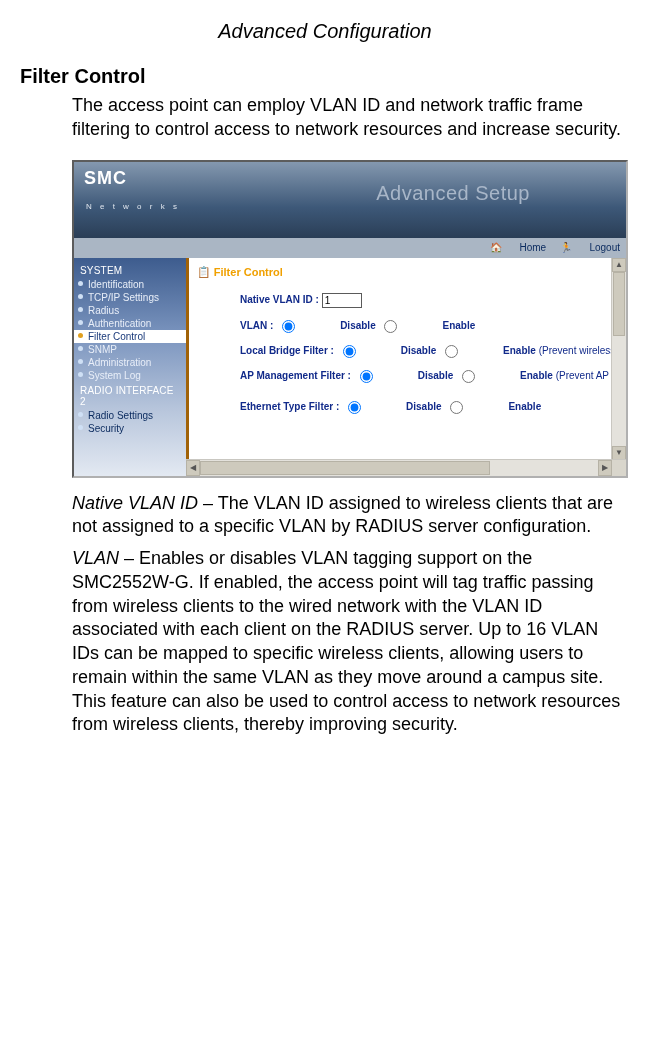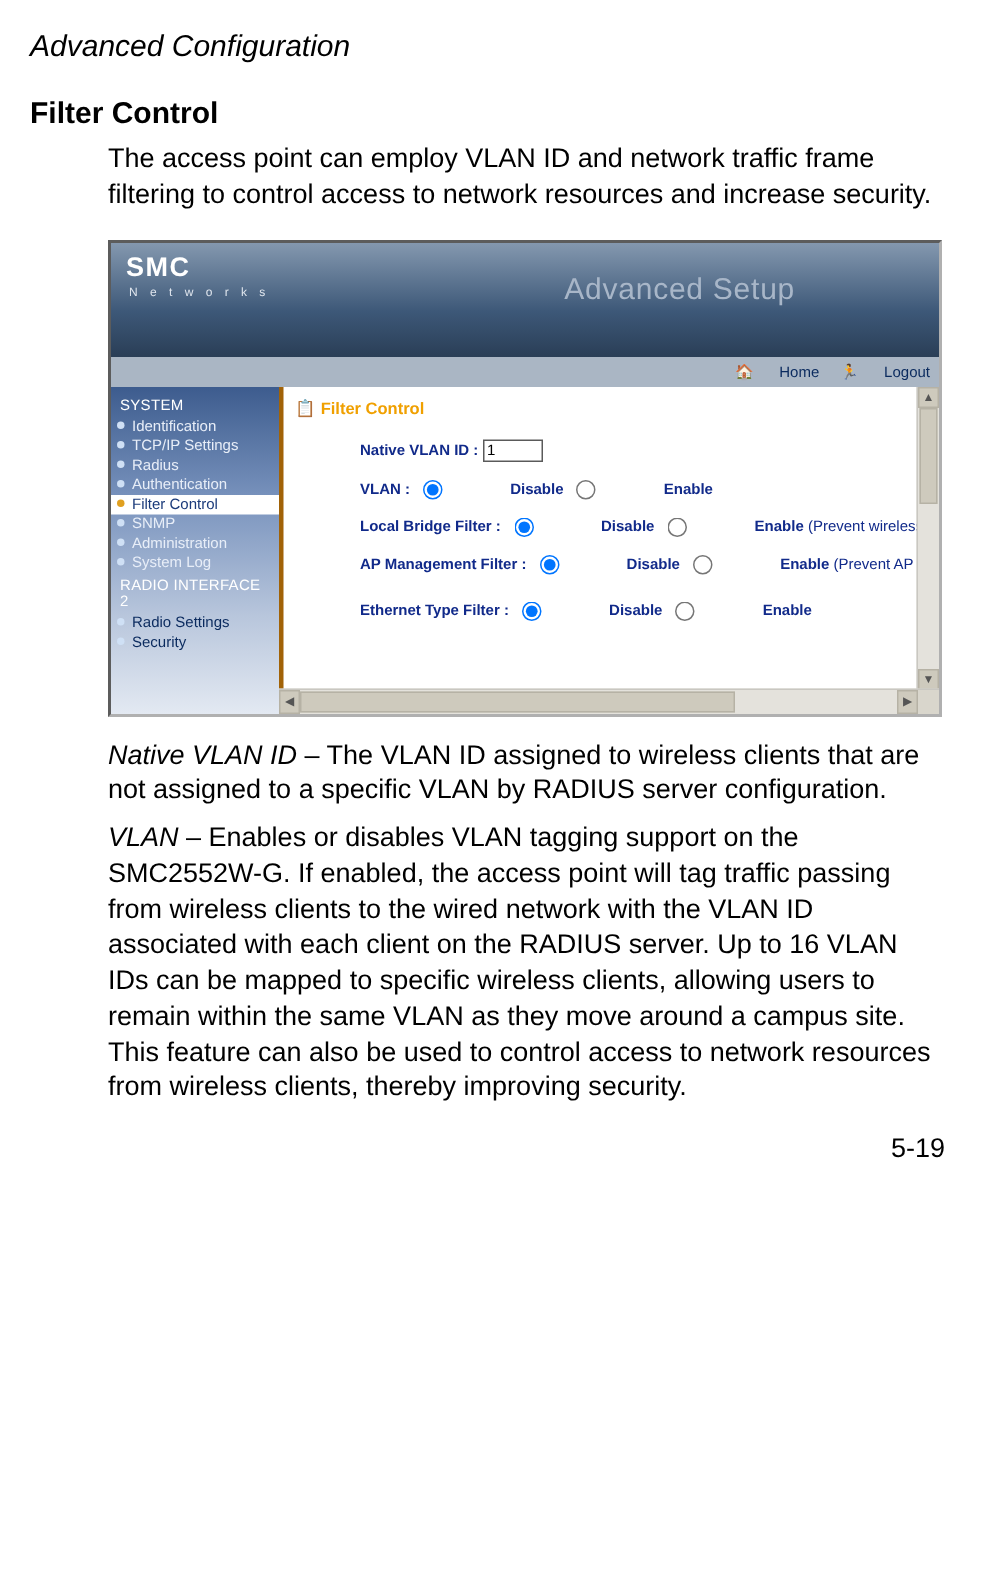--- a/index.html
+++ b/index.html
@@ -9,21 +9,21 @@
     background: #fff;
     width: 654px;
   }
   .page {
     padding: 20px 24px 14px 20px;
     box-sizing: border-box;
   }
   .running-head {
     font-style: italic;
     font-size: 20px;
-    text-align: left;
+    text-align: center;
     margin: 0 0 22px 0;
     color: #000;
   }
   .section-title {
     font-size: 20px;
     font-weight: bold;
     margin: 0 0 6px 0;
   }
   .intro {
     margin: 0 0 18px 52px;
@@ -44,21 +44,21 @@
     height: 76px;
     background: linear-gradient(to bottom, #8498af 0%, #3d5878 60%, #2a3e56 100%);
     position: relative;
     color: #fff;
   }
   .ss-logo {
     position: absolute; left: 10px; top: 6px;
     font-size: 18px; font-weight: bold; letter-spacing: 1px;
   }
   .ss-logo-sub {
-    position: absolute; left: 12px; top: 28px;
+    position: absolute; left: 12px; top: 40px;
     font-size: 8px; letter-spacing: 3px; color: #e0e6ee;
   }
   .ss-setup {
     position: absolute; right: 96px; top: 20px;
     font-size: 20px; color: #a8b6c8; letter-spacing: 0.5px;
   }
   .ss-topbar {
     height: 20px;
     background: #aab6c4;
     display: flex;
@@ -276,14 +276,13 @@
     </div>
   </div>
 
   <p class="para">
     <span class="term">Native VLAN ID</span><span> – The VLAN ID assigned to wireless clients that are not assigned to a specific VLAN by RADIUS server configuration.</span>
   </p>
   <p class="para">
     <span class="term">VLAN</span><span> – Enables or disables VLAN tagging support on the SMC2552W-G. If enabled, the access point will tag traffic passing from wireless clients to the wired network with the VLAN ID associated with each client on the RADIUS server. Up to 16 VLAN IDs can be mapped to specific wireless clients, allowing users to remain within the same VLAN as they move around a campus site. This feature can also be used to control access to network resources from wireless clients, thereby improving security.</span>
   </p>
 
-  <div class="pagenum">5-19</div>
 </div>
 
 </body></html>

